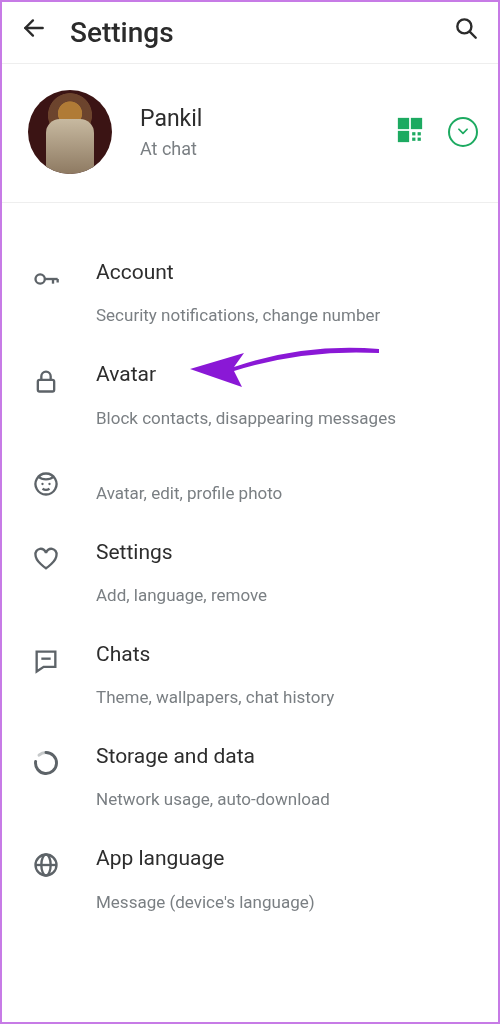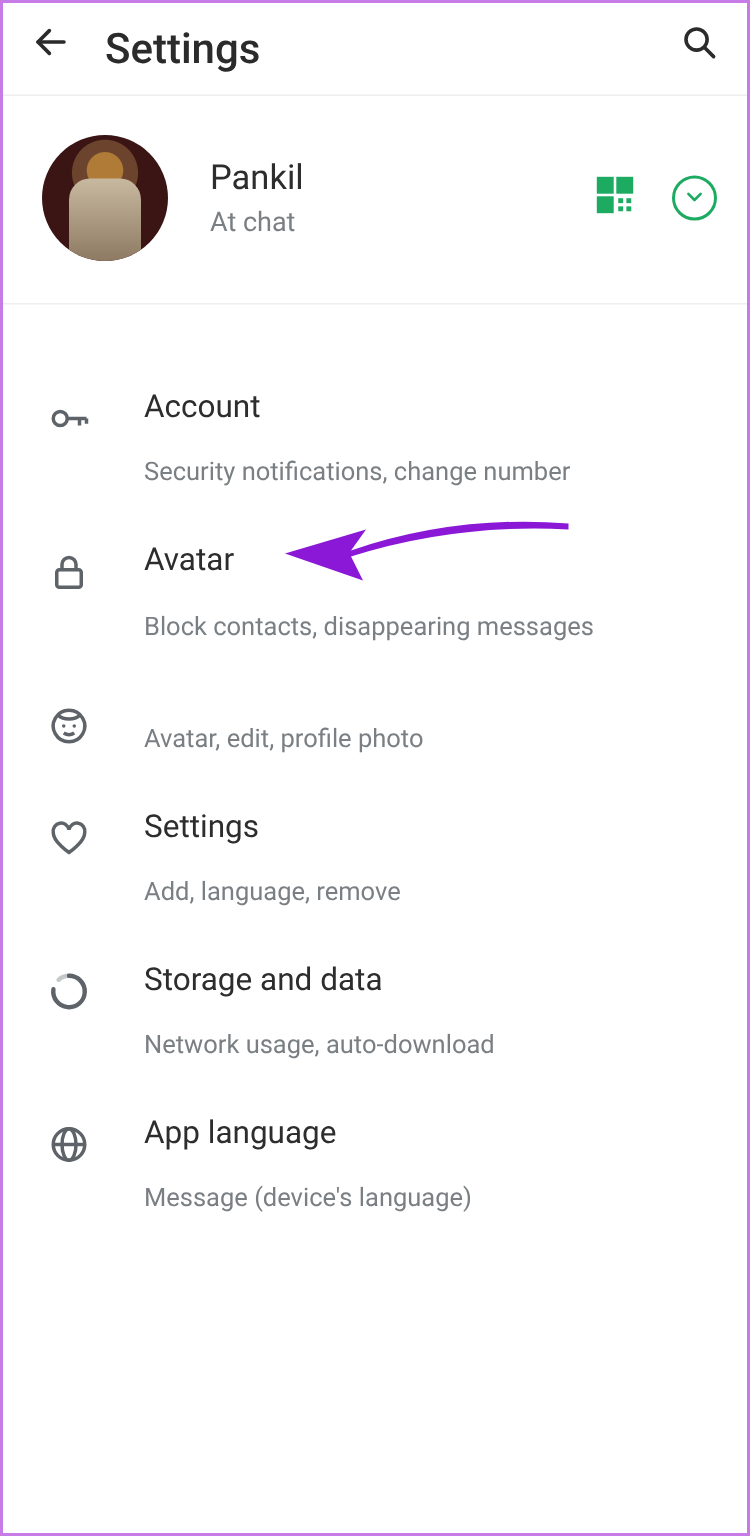--- a/index.html
+++ b/index.html
@@ -150,20 +150,34 @@
             <path d="M12 20 C12 20 3 14 3 8.5 A4.5 4.5 0 0 1 12 7 A4.5 4.5 0 0 1 21 8.5 C21 14 12 20 12 20 Z"></path>
           </svg>
     </span>
       </div>
     <div class="row-texts">
       <div class="row-title">Settings</div>
       <div class="row-sub">Add, language, remove</div>
     </div>
   </div>
 
+  <div class="row">
+    <div class="icon-slot">
+        <span>
+      <svg viewBox="0 0 24 24" fill="none" stroke-width="2">
+            <path d="M4 4 h16 v13 h-10 l-6 4 v-4 Z"></path>
+            <line x1="8" y1="10" x2="16" y2="10"></line>
+          </svg>
+    </span>
+      </div>
+    <div class="row-texts">
+      <div class="row-title">Chats</div>
+      <div class="row-sub">Theme, wallpapers, chat history</div>
+    </div>
+  </div>
 
 
   <div class="row">
     <div class="icon-slot">
         <span>
       <svg viewBox="0 0 24 24" fill="none" stroke-width="2.5" stroke-linecap="round">
             <path d="M12 3 a9 9 0 1 1 -8.9 7.7"></path>
             <path d="M12 3 a9 9 0 0 0 -6 2.3" stroke-opacity="0.35"></path>
           </svg>
     </span>

